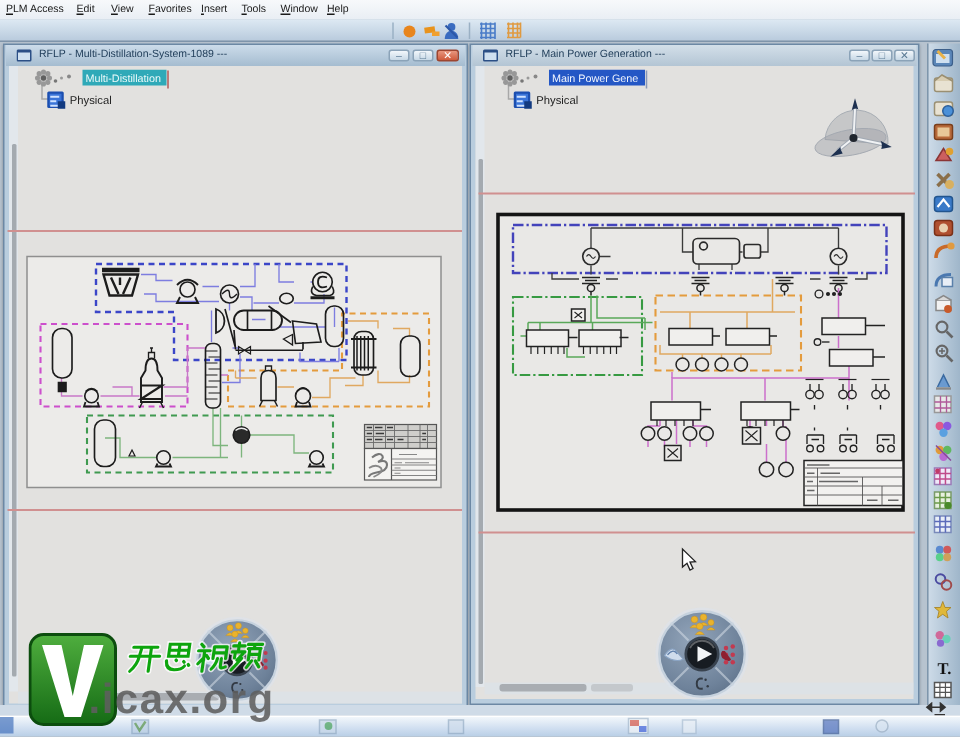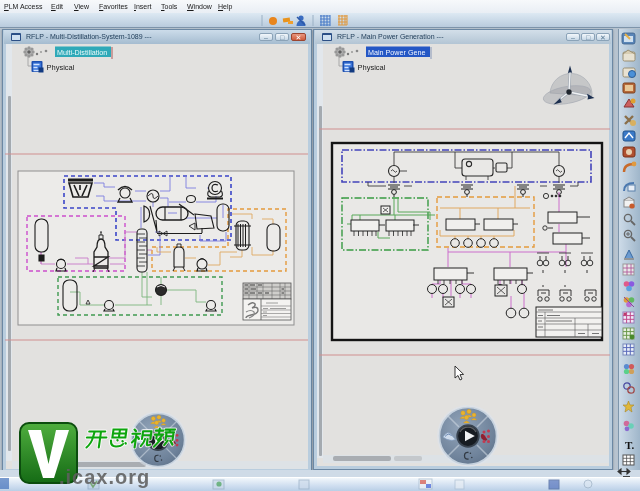--- a/index.html
+++ b/index.html
@@ -31,21 +31,21 @@
   .vthumb{position:absolute;left:1.5px;width:3px;background:#a4aab0;border-radius:1px;}
   .hscroll{position:absolute;left:6px;right:0;bottom:0;height:8px;background:#dde2e6;}
   .hthumb{position:absolute;top:1px;height:5px;background:#a9adb2;border-radius:2px;}
   
   #rtools{left:618px;top:29px;width:22px;height:441px;
           background:linear-gradient(90deg,#cddbe8,#9fb6ca);border-left:1px solid #7e96ac;}
   
   #taskbar{left:0;top:477px;width:640px;height:14px;
            background:linear-gradient(#f2f7fb,#cfdef0 60%,#b9cfe6);border-top:1px solid #ffffff;}
   #botstrip{left:0;top:470px;width:640px;height:7px;background:#cfdbe7;}
-  .wm-en{left:59px;top:466px;font-size:20px;font-weight:bold;color:rgba(95,95,95,.88);letter-spacing:1px;}
+  .wm-en{left:59px;top:450px;font-size:28px;font-weight:bold;color:rgba(95,95,95,.88);letter-spacing:1px;}
 </style>
 </head>
 <body>
 <div class="abs" id="menubar">
   <span style="left:4px"><u>P</u>LM Access</span>
   <span style="left:51px"><u>E</u>dit</span>
   <span style="left:74px"><u>V</u>iew</span>
   <span style="left:99px"><u>F</u>avorites</span>
   <span style="left:134px"><u>I</u>nsert</span>
   <span style="left:161px"><u>T</u>ools</span>

